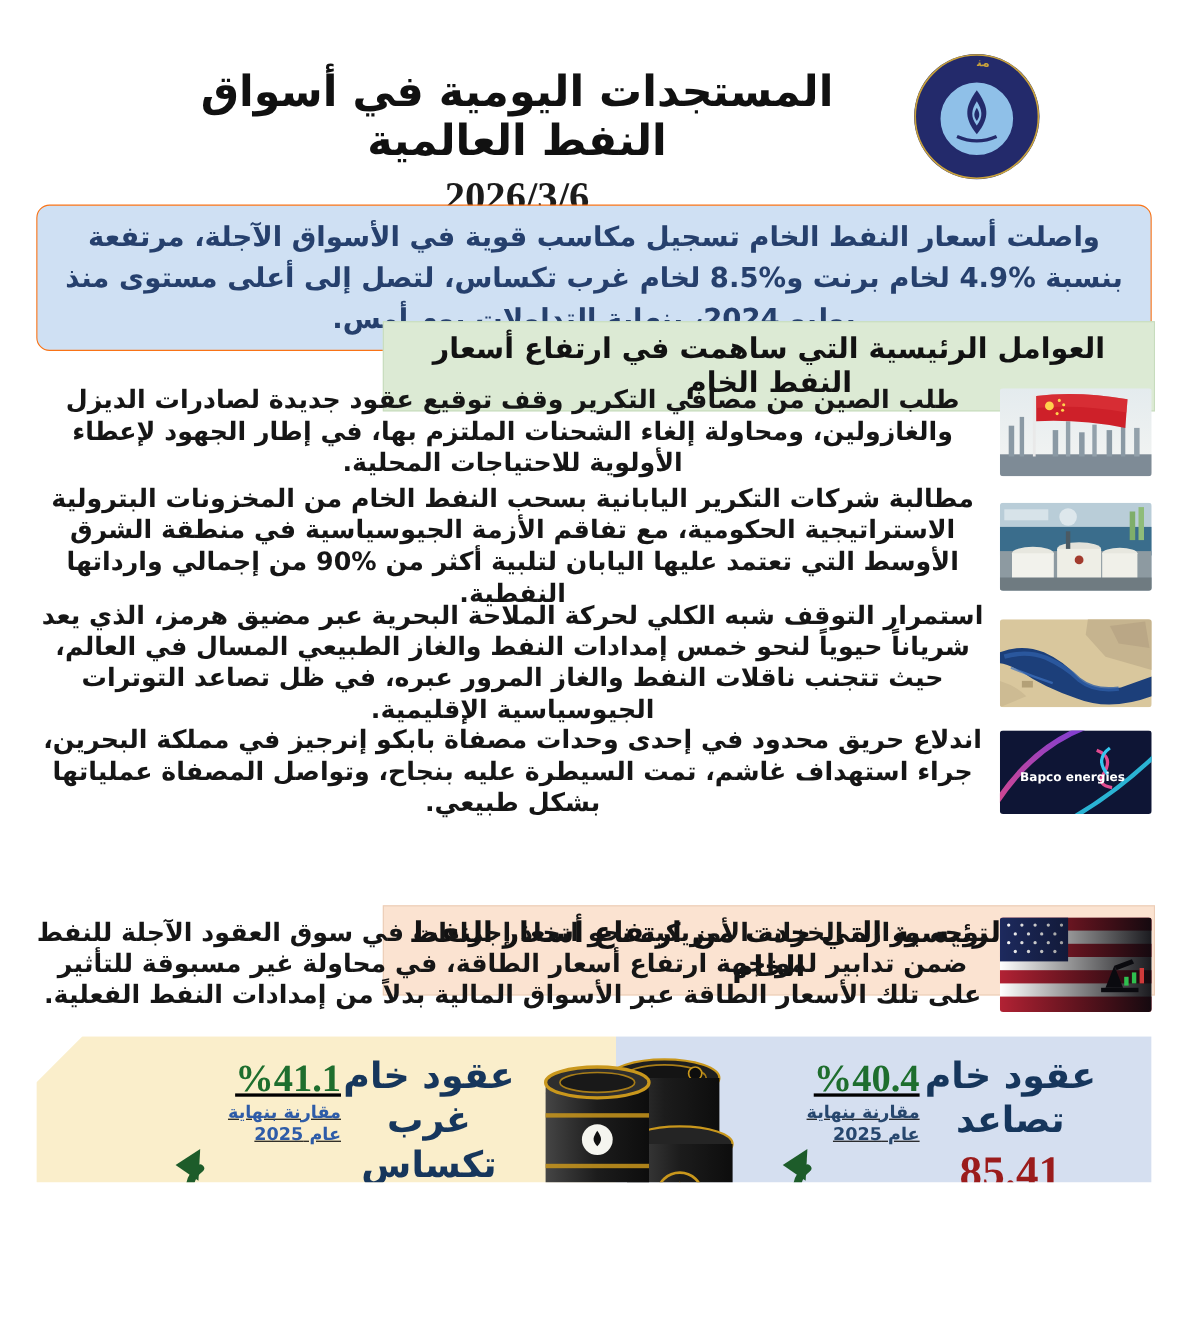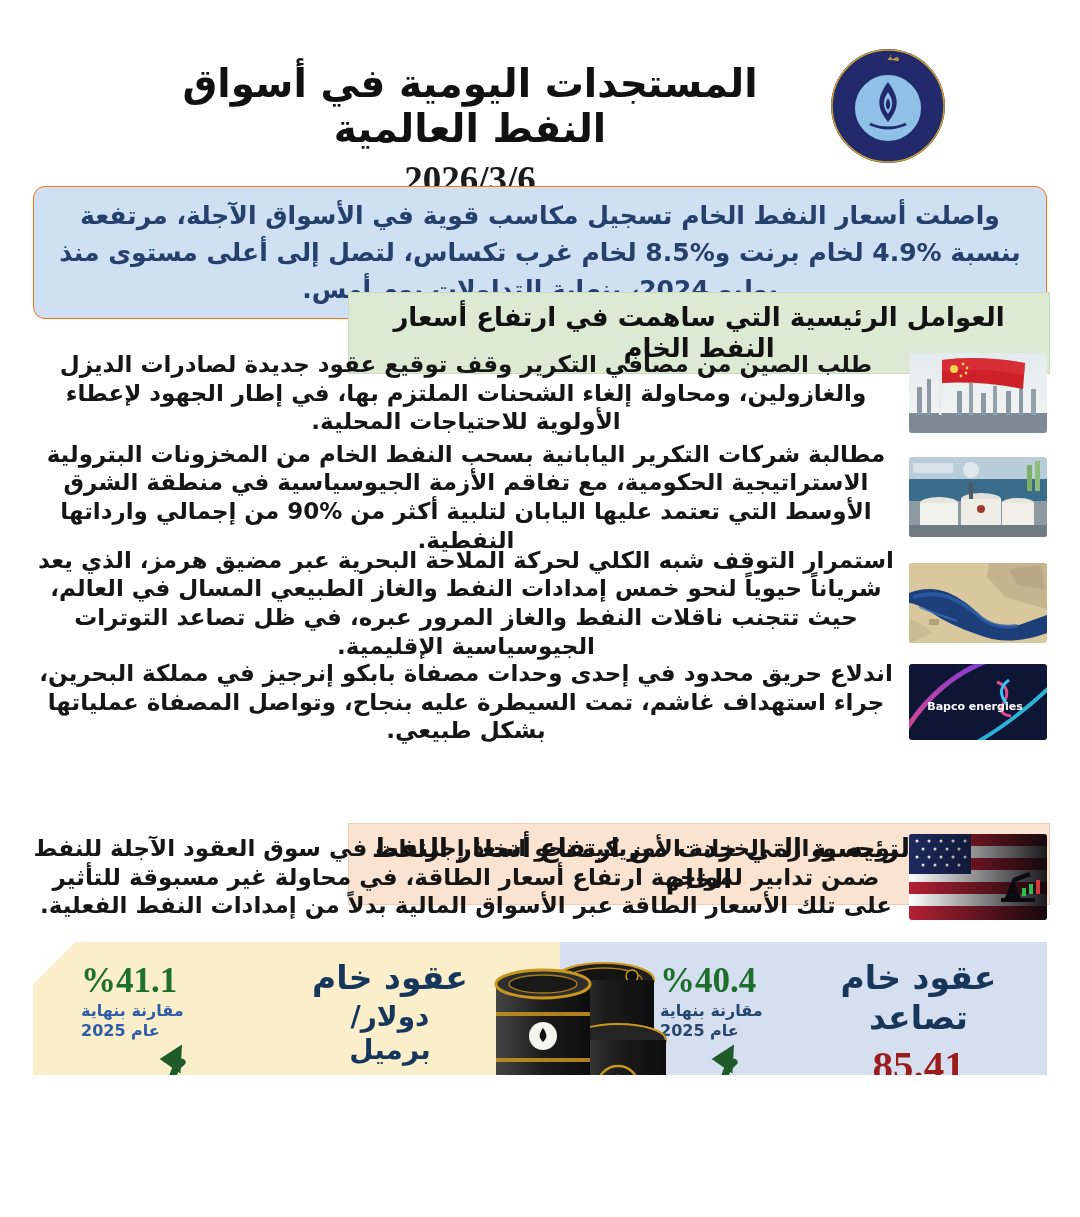--- a/index.html
+++ b/index.html
@@ -39,21 +39,21 @@
     clip-path:polygon(42px 0,100% 0,100% 100%,42px 100%,0 calc(100% - 42px),0 42px);
     padding:16px 90px 8px 48px;
   }
   .panel-brent{
     left:560px;width:487px;height:214px;background:#d5dff0;
     clip-path:polygon(0 0,100% 0,100% calc(100% - 50px),calc(100% - 50px) 100%,0 100%);
     padding:16px 46px 8px 100px;
   }
   .pcol{flex:0 0 auto;text-align:center;}
   .panel-wti .pcol{width:160px;} .panel-brent .pcol{width:165px;}
-  .ccol{flex:1 1 auto;text-align:left;padding-top:4px;}
+  .ccol{flex:1 1 auto;text-align:right;padding-top:4px;text-decoration:underline;}
   .contract{font-size:33px;font-weight:bold;color:#16365c;line-height:1.22;}
   .price{font-family:"Liberation Serif",serif;font-size:41px;font-weight:bold;color:#9b1c1c;line-height:1.1;margin-top:4px;}
   .unit{font-size:28px;font-weight:bold;color:#16365c;margin-top:2px;}
   .pct{font-family:"Liberation Serif",serif;font-size:35px;font-weight:bold;color:#1e6e2e;line-height:1.1;}
   .cmp{font-size:16px;font-weight:bold;line-height:1.28;}
   .panel-wti .cmp{color:#2e5ca8;} .panel-brent .cmp{color:#27476e;}
   .arrow{display:block;margin:2px auto 0 auto;}
   .barrels{position:absolute;left:436px;top:940px;width:244px;height:214px;z-index:3;}
   .footer-bar{position:absolute;left:0;top:1180px;width:1080px;height:37px;background:#c3c3c3;}
 </style>
@@ -219,20 +219,21 @@
       <rect x="120" y="50" width="4" height="10" fill="#2fbf4f"></rect>
         <rect x="127" y="46" width="4" height="14" fill="#d03a3a"></rect>
       <rect x="113" y="54" width="4" height="8" fill="#2fbf4f"></rect>
     </svg>
     <div class="btext">توجه وزارة الخزانة الأمريكية نحو اتخاذ إجراءات في سوق العقود الآجلة للنفط ضمن تدابير لمواجهة ارتفاع أسعار الطاقة، في محاولة غير مسبوقة للتأثير على تلك الأسعار الطاقة عبر الأسواق المالية بدلاً من إمدادات النفط الفعلية.</div>
   </div>
 
   <div class="panel panel-wti">
     <div class="pcol">
       <div class="contract">عقود خام</div>
+      <div class="contract">غرب تكساس</div>
       <div class="unit">دولار/برميل</div>
     </div>
     <div class="ccol">
       <div class="pct" dir="ltr">%41.1</div>
       <div class="cmp">مقارنة بنهاية</div>
       <div class="cmp">عام 2025</div>
       <svg class="arrow" width="104" height="72" viewBox="0 0 115 90">
         <path d="M106 58 C90 84 54 90 36 68 C23 52 27 34 40 24" stroke="#1d5c2a" stroke-width="9" fill="none" stroke-linecap="round"></path>
         <polygon points="40,2 12,20 38,38" fill="#1d5c2a"></polygon>
       </svg>

